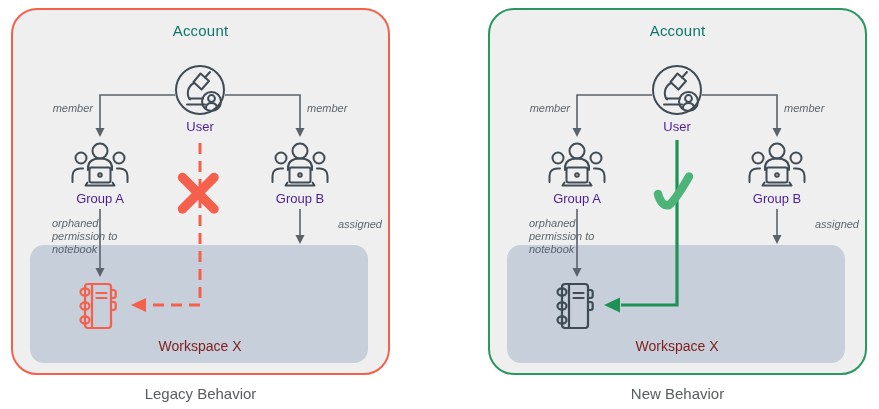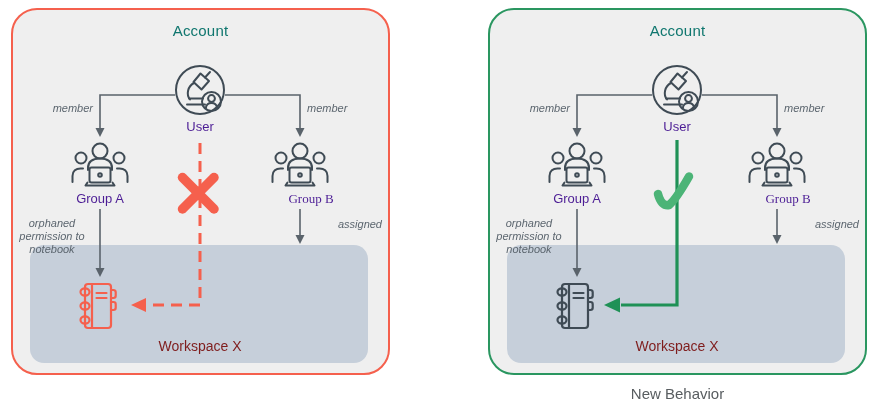--- a/index.html
+++ b/index.html
@@ -8,25 +8,25 @@
   .diagram{position:absolute;top:8px;width:379px;height:401px;}
   #diagram-legacy{left:11px;}
   #diagram-new{left:488px;}
   .account{position:absolute;left:0;top:0;width:375px;height:363px;border-radius:26px;background:#efefef;border:2px solid #f5604d;}
   .newb .account{border-color:#2a9660;}
   .overlay{position:absolute;left:0;top:0;width:379px;height:367px;}
   .txt{position:absolute;color:#4c1d95;}
   .account-title{top:14px;left:0;width:379px;text-align:center;font-size:15px;font-weight:400;color:#0f766e;letter-spacing:.2px;}
   .user-label{top:111px;left:149px;width:80px;text-align:center;font-size:13px;}
   .group-label{top:183px;width:100px;text-align:center;font-size:13px;}
-  .group-a{left:39px;} .group-b{left:250px;font-family:Liberation Serif, serif;}
+  .group-a{left:39px;} .group-b{left:239px;}
   .edge-label{font-style:italic;font-size:11px;color:#5c666f;}
   .member-left{top:94px;left:0;width:82px;text-align:right;}
   .member-right{top:94px;left:296px;width:80px;text-align:left;}
-  .orphaned{top:209px;left:0;width:82px;text-align:center;line-height:13px;white-space:pre-line;}
+  .orphaned{top:209px;left:0;width:82px;text-align:left;line-height:13px;white-space:pre-line;padding-left:41px;}
   .assigned{top:210px;left:301px;width:70px;text-align:right;}
   .workspace-label{top:330px;left:19px;width:340px;text-align:center;font-size:14px;color:#7f1d1d;}
   .caption{top:377px;left:0;width:379px;text-align:center;font-size:15px;color:#585d60;}
   svg{display:block;}
   .stroke{fill:none;stroke:#3f4b55;stroke-width:2;stroke-linecap:round;stroke-linejoin:round;}
   .conn{fill:none;stroke:#5a636b;stroke-width:1.6;}
   .conn-head{fill:#5a636b;stroke:none;}
 </style>
 </head>
 <body>
@@ -120,20 +120,21 @@
     <div class="txt user-label">User</div>
     <div class="txt edge-label member-left">member</div>
     <div class="txt edge-label member-right">member</div>
     <div class="txt group-label group-a">Group A</div>
     <div class="txt group-label group-b">Group B</div>
     <div class="txt edge-label orphaned">orphaned
 permission to
 notebook</div>
     <div class="txt edge-label assigned">assigned</div>
     <div class="txt workspace-label">Workspace X</div>
+    <div class="txt caption">Legacy Behavior</div>
   </div>
 
   <div class="diagram newb" id="diagram-new">
     <div class="account"></div>
 
     <svg class="overlay" viewBox="0 0 379 367">
       <rect x="19" y="237" width="338" height="118" rx="14" fill="#c6cfda"></rect>
 
       <g>
         <path class="conn" d="M164 87 H89 V120"></path>

